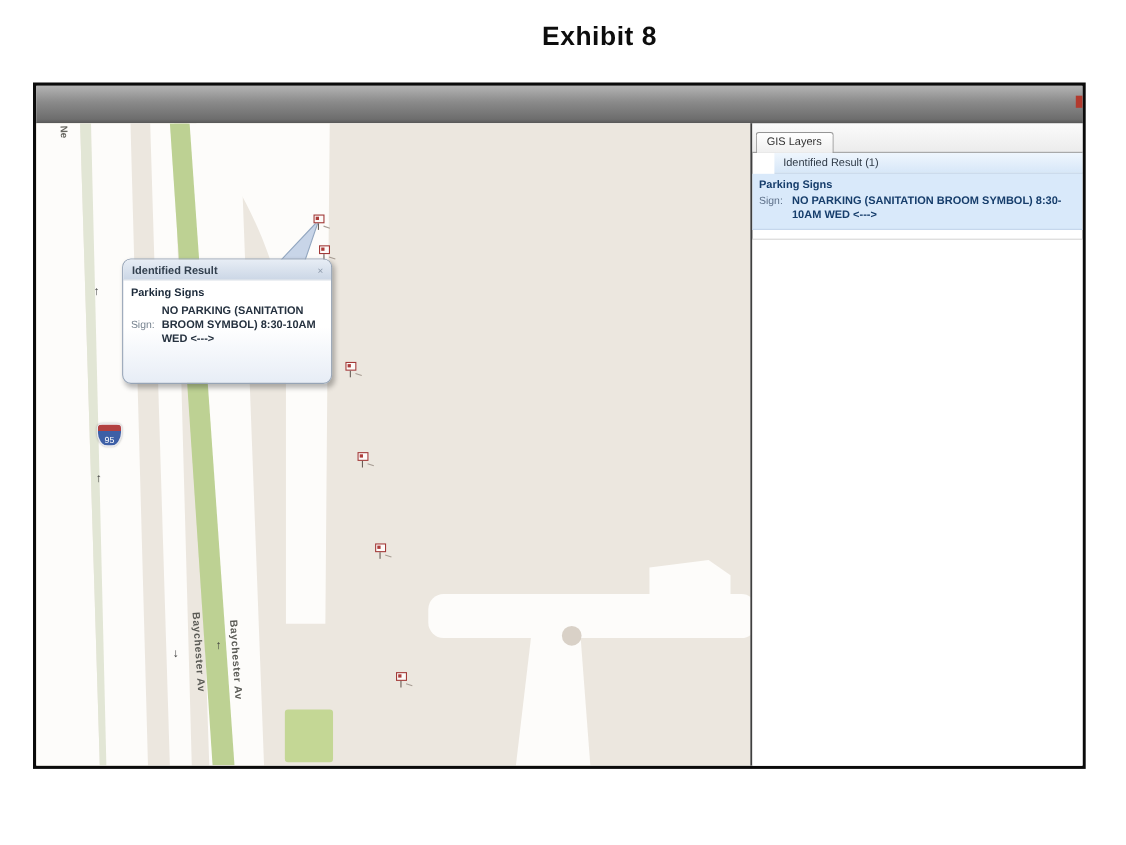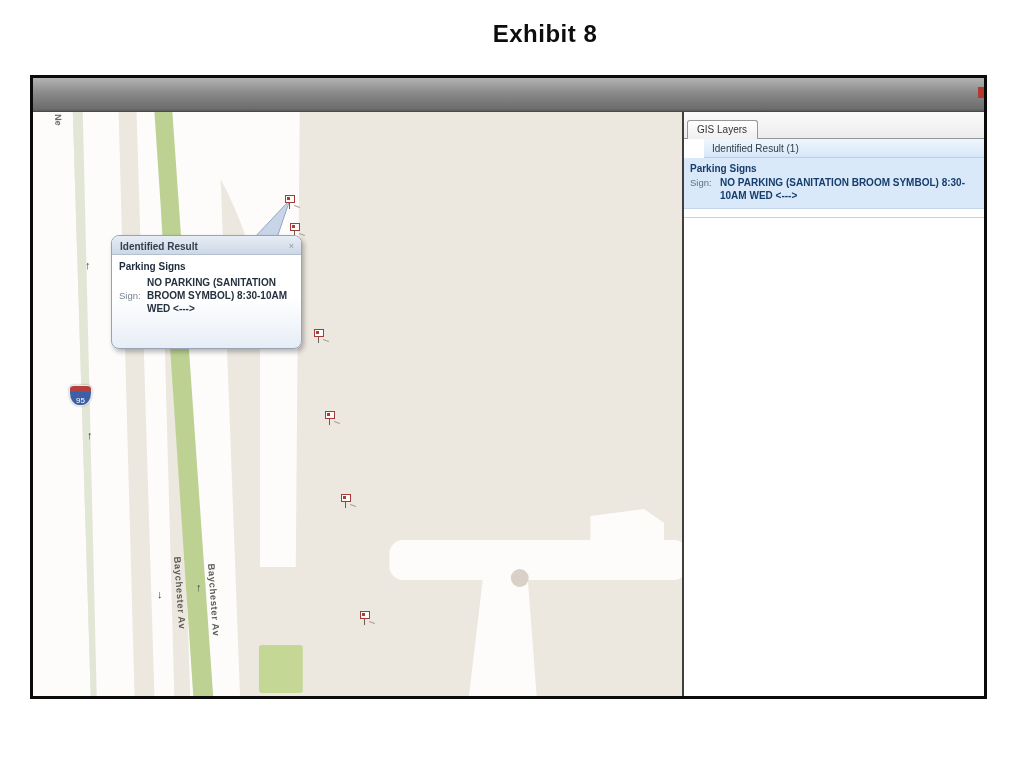--- a/index.html
+++ b/index.html
@@ -23,21 +23,21 @@
   .map { position:relative; flex:1; min-width:0; overflow:hidden; background:#ece7df; }
   .map svg { position:absolute; left:0; top:0; width:100%; height:100%; }
 
   .street { position:absolute; transform-origin:0 0; font-size:9.5px; font-weight:bold;
     color:#5a5a55; letter-spacing:0.6px; white-space:nowrap; }
   .street-ne { position:absolute; left:30px; top:2px; transform-origin:0 0; transform:rotate(88deg);
     font-size:9px; font-weight:bold; color:#66655f; }
 
   .dir-arrow { position:absolute; font-size:11px; color:#3c3c3c; line-height:1; }
 
-  .shield { position:absolute; left:36px; top:273px; width:23px; height:21px;
+  .shield { position:absolute; left:55px; top:273px; width:23px; height:21px;
     border-radius:5px 5px 10px 10px / 4px 4px 13px 13px;
     background:linear-gradient(#b24040 0 29%, #3d5fa6 29% 100%);
     border:1px solid #e8e8ee; box-shadow:0 0 2px rgba(0,0,0,.35);
     color:#fff; font-size:8px; font-weight:normal; text-align:center; line-height:29px; }
 
   .marker { position:absolute; width:16px; height:16px; }
   .m-sign { position:absolute; left:0; top:0; width:10px; height:8px; background:#fdfbf9;
     border:1px solid #a23a38; }
   .m-sign::after { content:''; position:absolute; left:1px; top:1px; width:3px; height:3px; background:#ad3c3a; }
   .m-pole { position:absolute; left:4px; top:8px; width:1px; height:6px; background:#6a5f58; }

